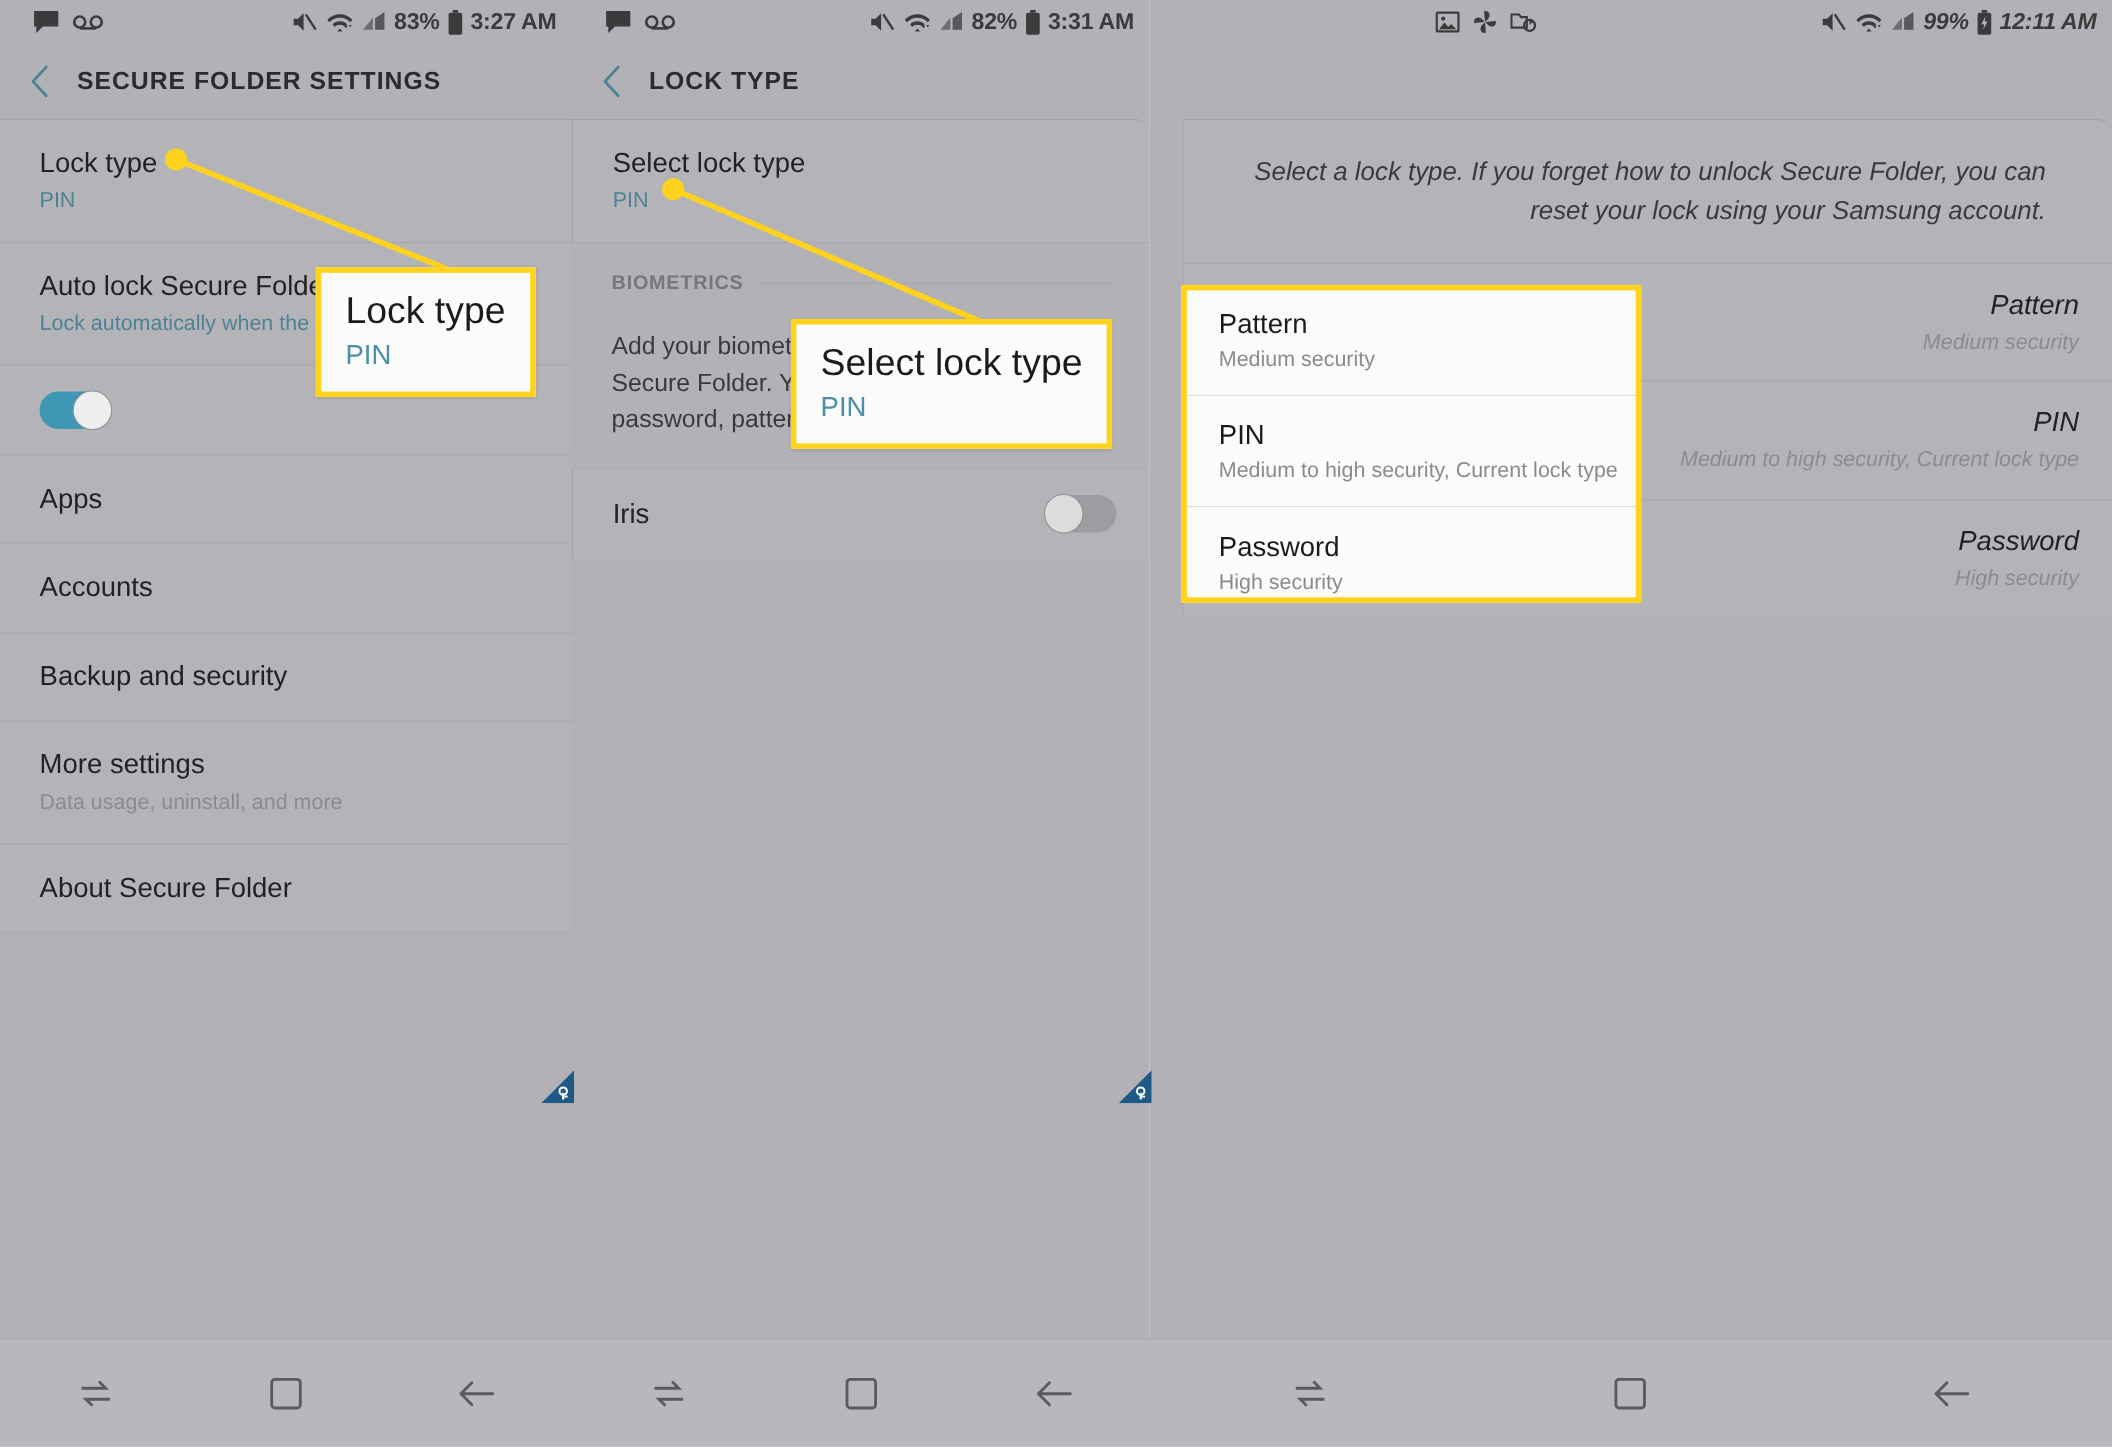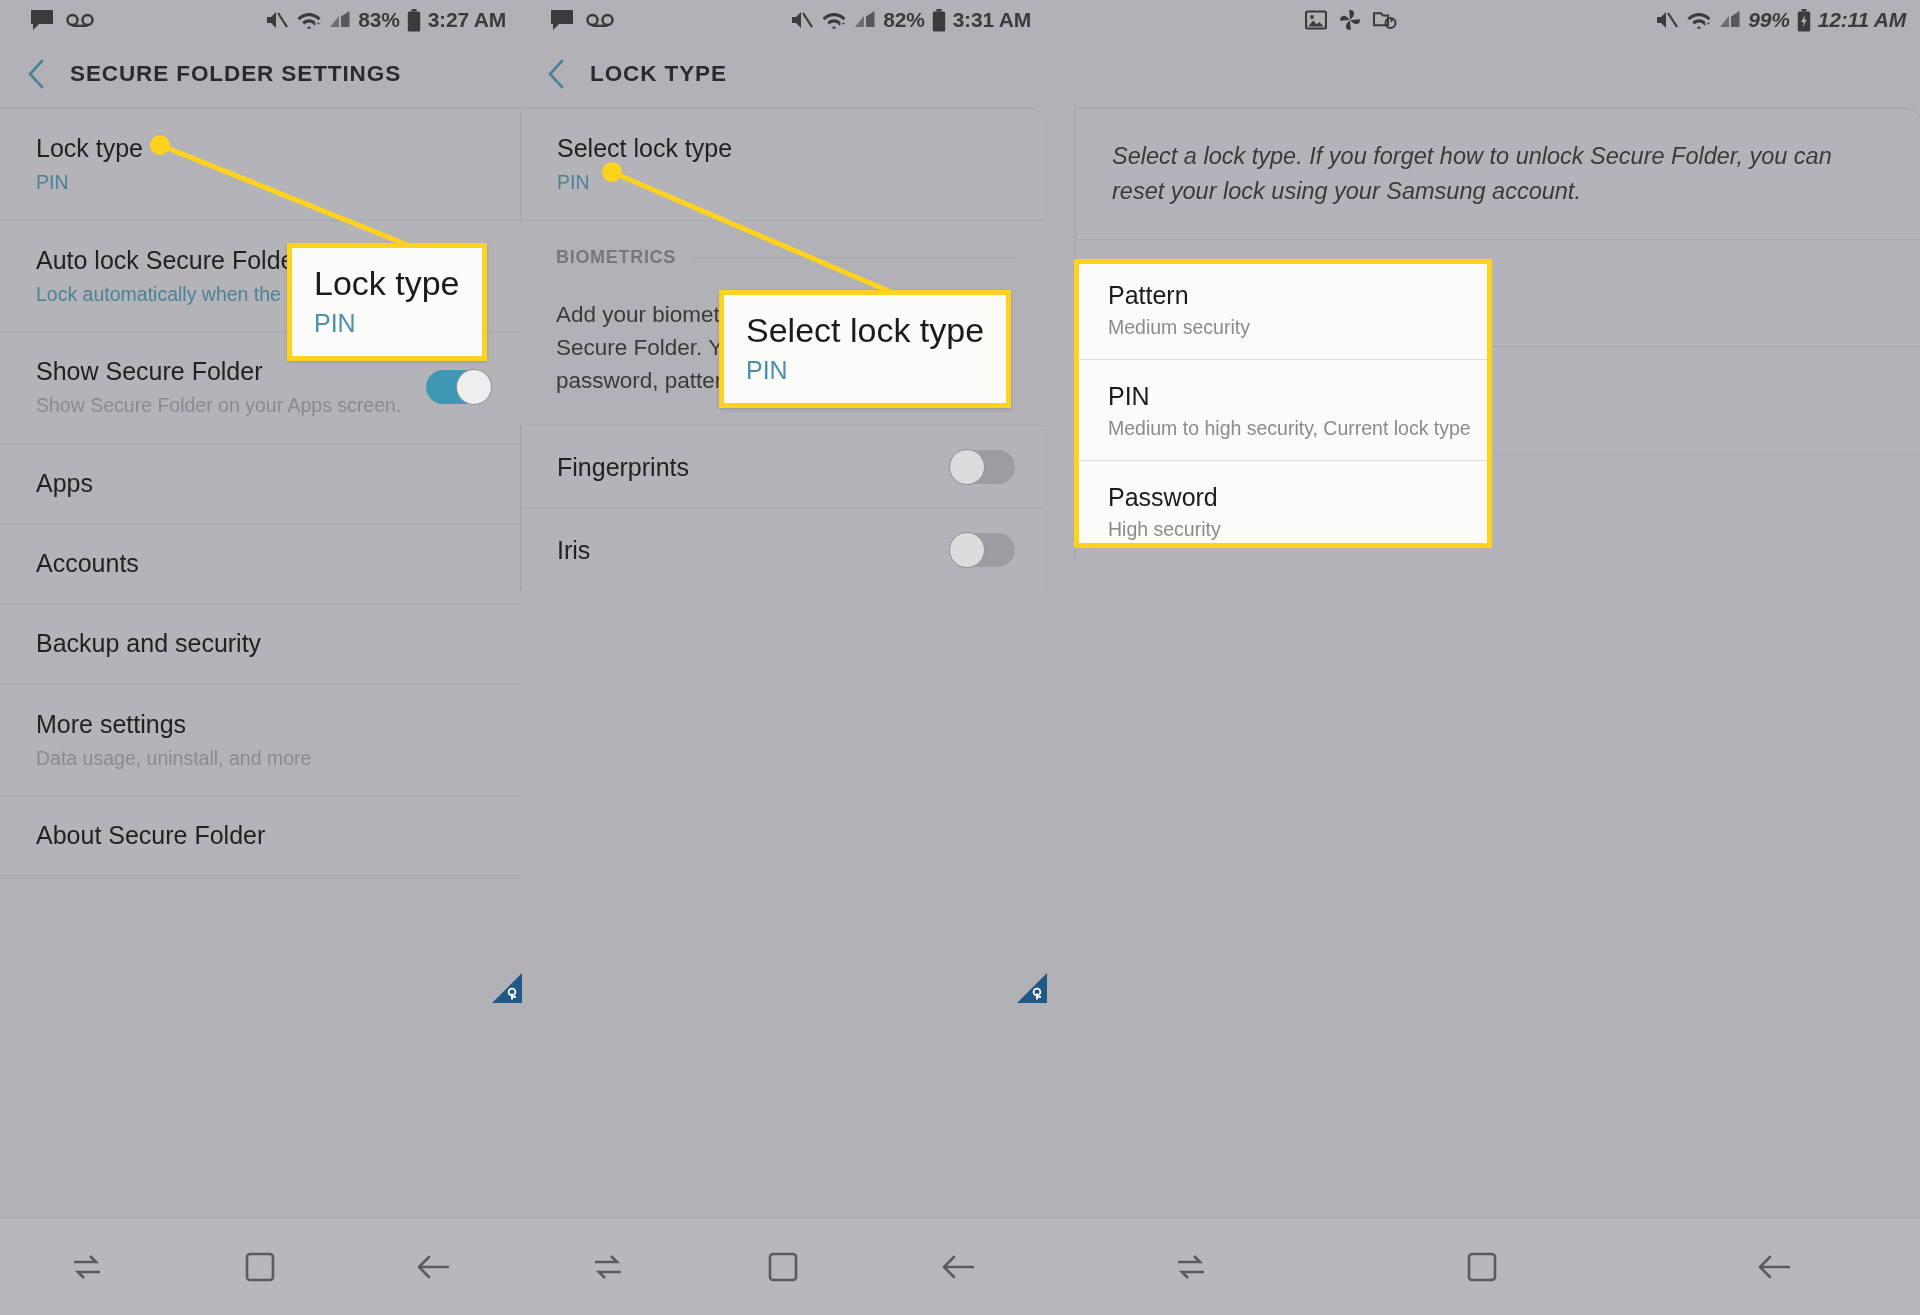--- a/index.html
+++ b/index.html
@@ -256,24 +256,20 @@
           <div class="row-sub accent">PIN</div>
         </div>
       </div>
       <div class="row">
         <div class="row-text">
           <div class="row-title">Auto lock Secure Folder</div>
           <div class="row-sub accent">Lock automatically when the p</div>
         </div>
       </div>
       <div class="row">
-        <div class="row-text">
-          <div class="row-title">Show Secure Folder</div>
-          <div class="row-sub">Show Secure Folder on your Apps screen.</div>
-        </div>
         <div class="toggle on">
             <div class="knob"></div>
           </div>
       </div>
       <div class="row">
         <div class="row-text">
             <div class="row-title">Apps</div>
           </div>
       </div>
       <div class="row">
@@ -355,28 +351,20 @@
     <div class="section-head">
       <span class="lbl">BIOMETRICS</span>
       <span class="rule"></span>
     </div>
 
     <div class="para" style="white-space:pre-line;">Add your biometr
 Secure Folder. Yo
 password, patter</div>
 
     <div class="card" style="border-top:none;border-radius:0;">
-      <div class="row">
-        <div class="row-text">
-            <div class="row-title">Fingerprints</div>
-          </div>
-        <div class="toggle off">
-            <div class="knob"></div>
-          </div>
-      </div>
       <div class="row" style="border-bottom:none;">
         <div class="row-text">
             <div class="row-title">Iris</div>
           </div>
         <div class="toggle off">
             <div class="knob"></div>
           </div>
       </div>
     </div>
   </div>
@@ -424,21 +412,21 @@
           </svg>
         <span class="sb-text">12:11 AM</span>
       </div>
     </div>
 
     <div class="titlebar" style="padding-left:1073px;">
       
       
     </div>
 
-    <div class="card" style="margin-left:30px;">
+    <div class="card" style="margin-left:30px;text-align:right;">
       <div class="para" style="padding:30px 60px 30px 36px;font-size:23.5px;">Select a lock type. If you forget how to unlock Secure Folder, you can reset your lock using your Samsung account.</div>
       <div>
         <div class="row" style="padding:22px 30px 22px 36px;">
           <div class="row-text">
             <div class="row-title">Pattern</div>
             <div class="row-sub">Medium security</div>
           </div>
         </div>
         <div class="row" style="padding:22px 30px 22px 36px;">
           <div class="row-text">

